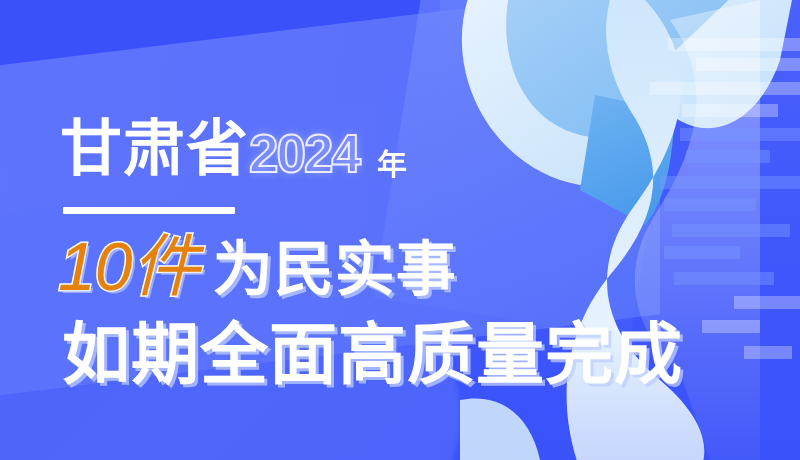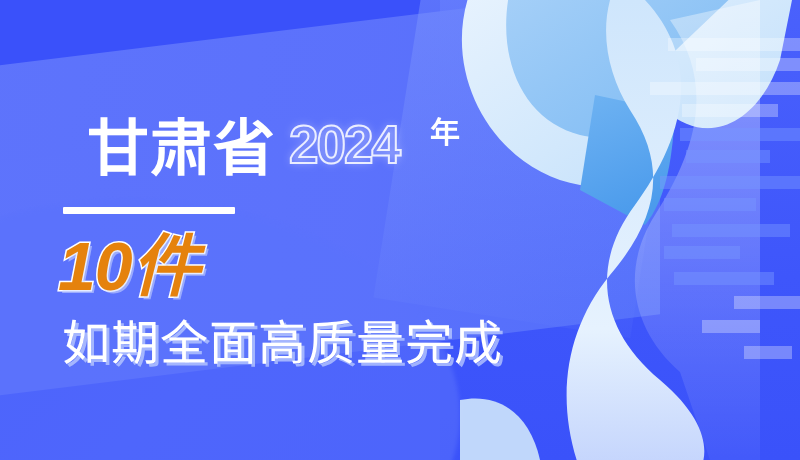--- a/index.html
+++ b/index.html
@@ -121,23 +121,22 @@
     white-space: nowrap;
     font-weight: 700;
     color: #ffffff;
   }
 
   
   .line1 {
     left: 60px;
     top: 118px;
     display: flex;
-    align-items: flex-start;
-    gap: 15px;
-    margin-left: 27px;
+    align-items: flex-end;
+    gap: 2px;
   }
   .l1-province {
     font-size: 62px;
     line-height: 1;
     font-weight: 700;
     letter-spacing: 1px;
     color: #ffffff;
   }
   .l1-year-num {
     font-size: 53px;
@@ -169,21 +168,21 @@
   
   .line2 {
     left: 58px;
     top: 232px;
     display: flex;
     align-items: baseline;
   }
   .l2-count {
     font-size: 68px;
     line-height: 1;
-    font-weight: 700;
+    font-weight: 400;
     font-style: italic;
     color: #e5820d;
     letter-spacing: -1px;
     -webkit-text-stroke: 3px #ffffff;
     paint-order: stroke fill;
     text-shadow: 3px 3px 0 rgba(210,220,255,.55);
   }
   .l2-rest {
     font-size: 60px;
     line-height: 1;
@@ -191,23 +190,23 @@
     color: #ffffff;
     margin-left: 14px;
     letter-spacing: 1px;
     text-shadow: 3px 3px 0 rgba(190,205,255,.75);
   }
 
   
   .line3 {
     left: 62px;
     top: 320px;
-    font-size: 48px;
-    line-height: 1;
-    font-weight: 400;
+    font-size: 68px;
+    line-height: 1;
+    font-weight: 700;
     color: #ffffff;
     letter-spacing: 1px;
     text-shadow: 3px 3px 0 rgba(190,205,255,.75);
   }
 </style>
 </head>
 <body>
 
 <div id="banner">
 
@@ -285,18 +284,19 @@
     <div class="line line1">
       <span class="l1-province">甘肃省</span>
       <span class="l1-year-num">2024</span>
       <span class="l1-year-unit">年</span>
     </div>
 
     <div class="rule"></div>
 
     <div class="line line2">
       <span class="l2-count">10件</span>
+      <span class="l2-rest">为民实事</span>
     </div>
 
     <div class="line line3">如期全面高质量完成</div>
 
   </div>
 </div>
 
 </body></html>

